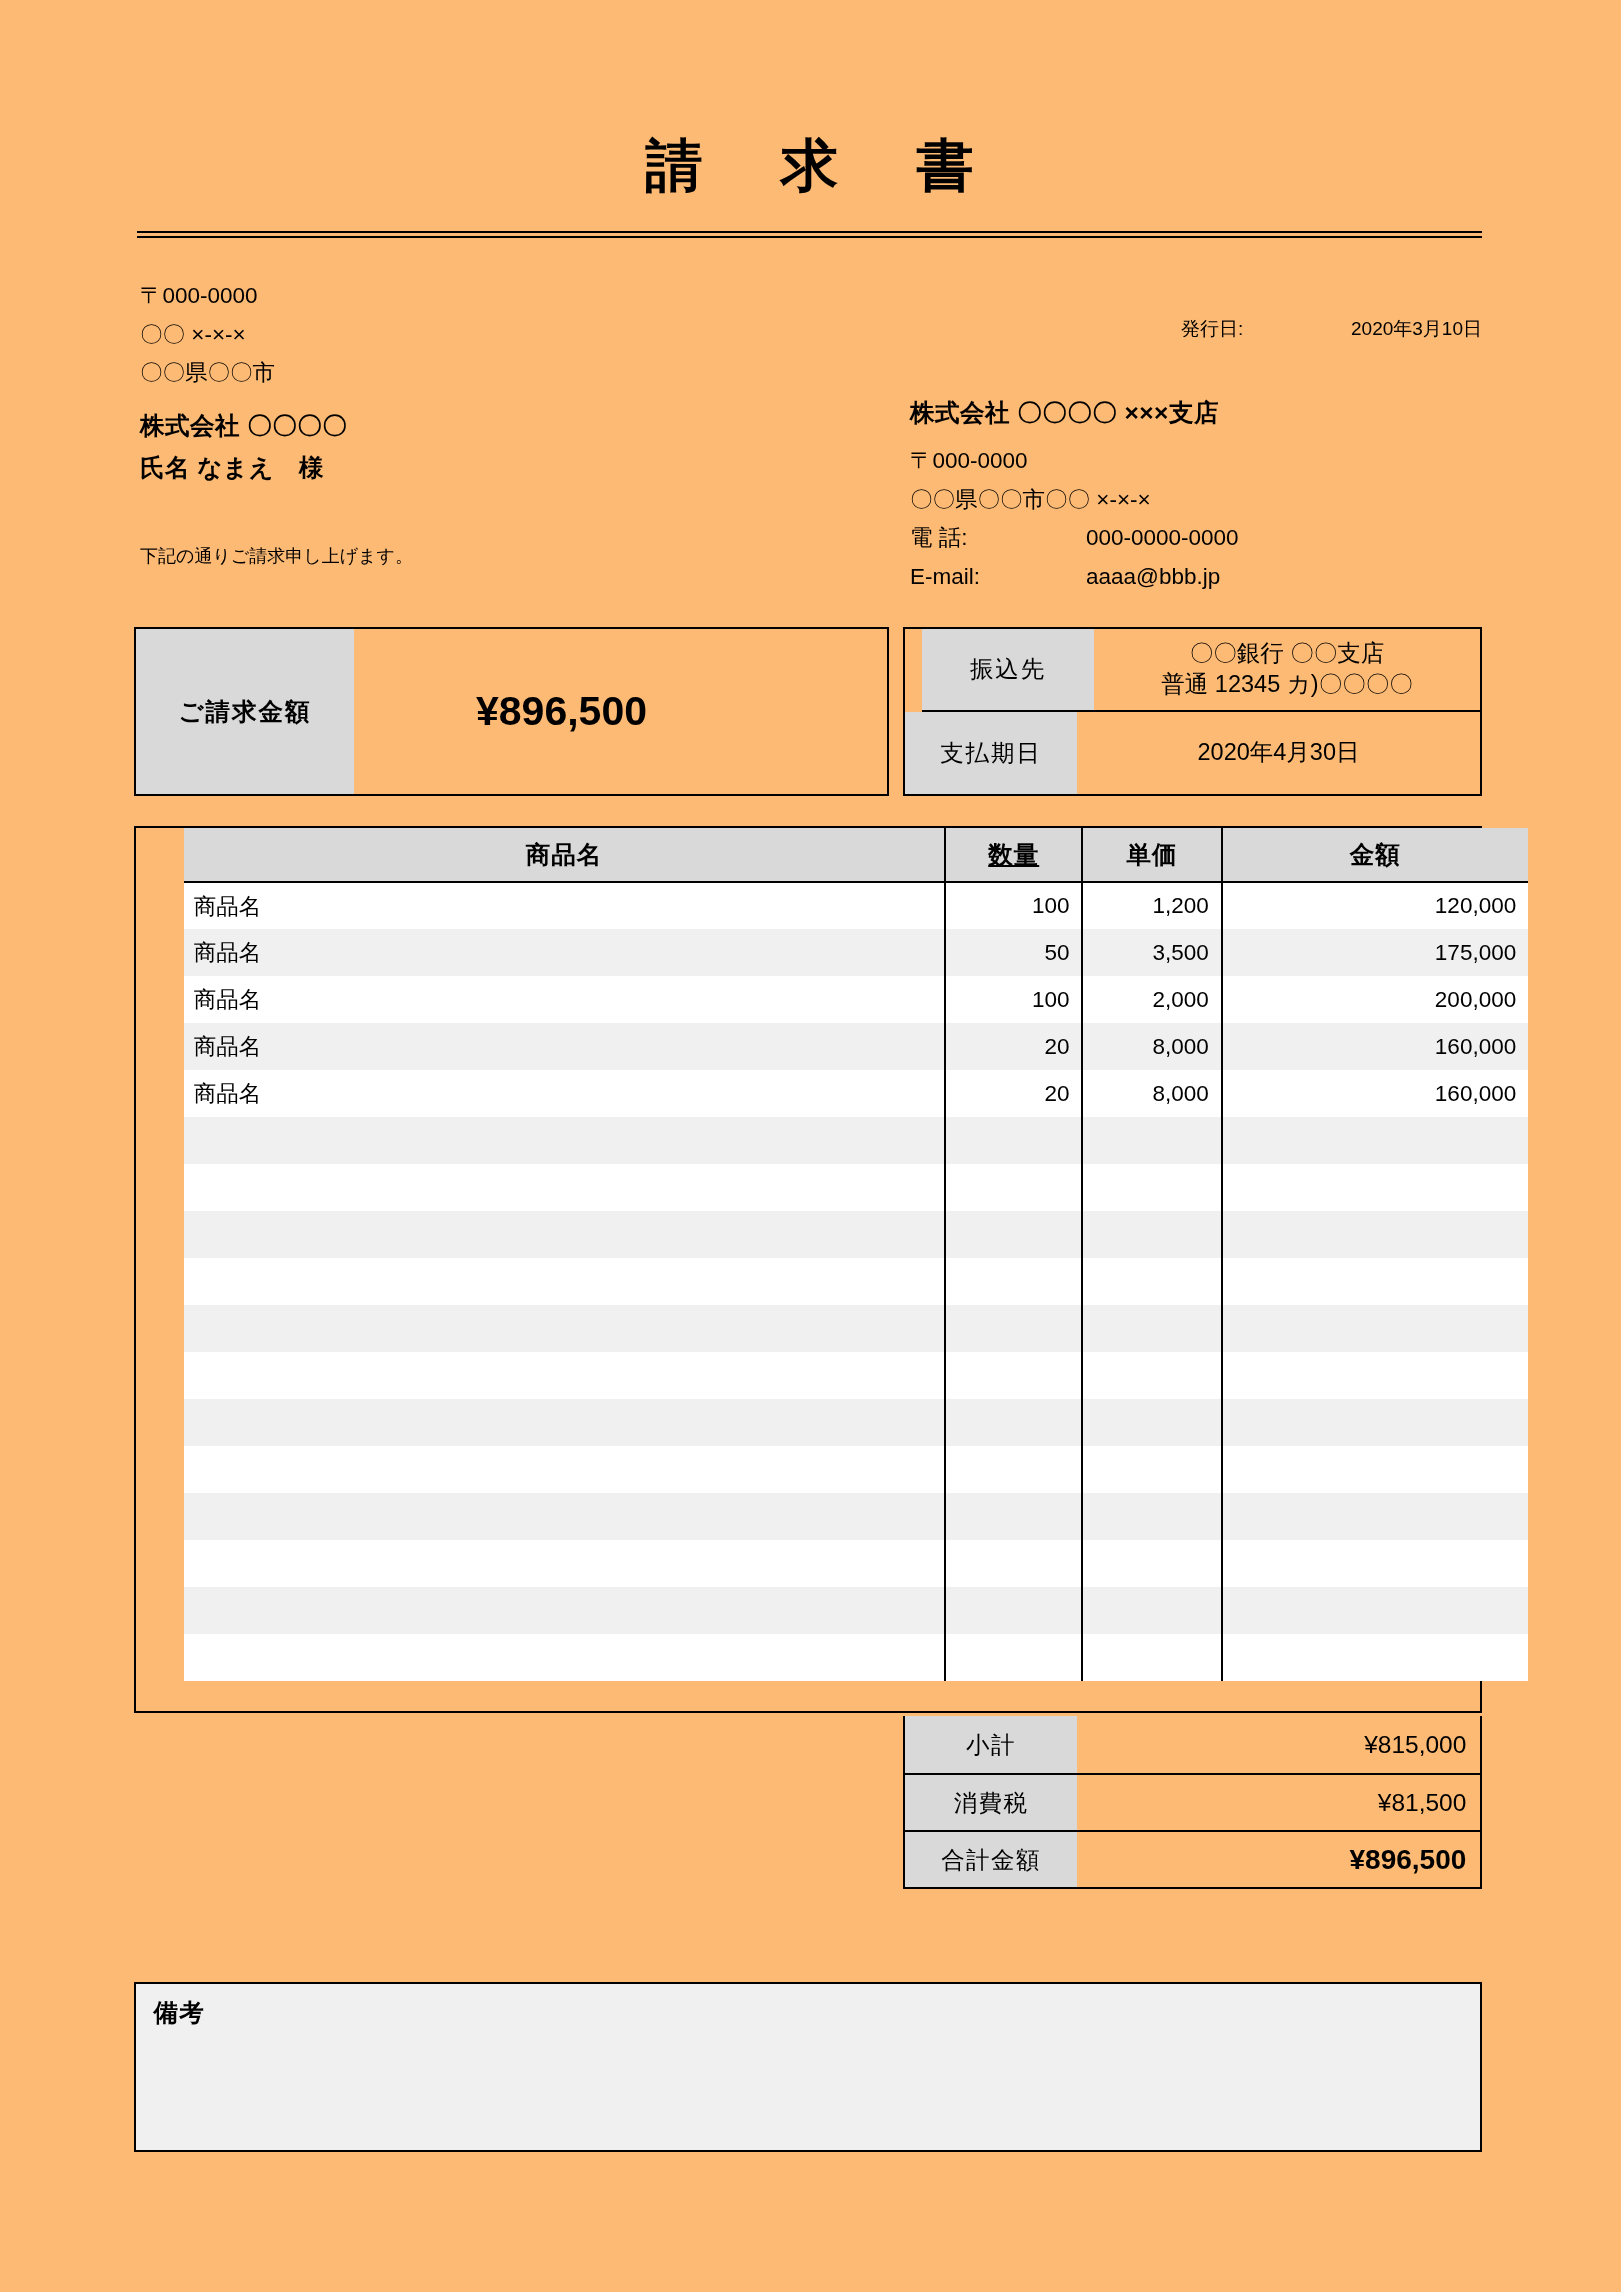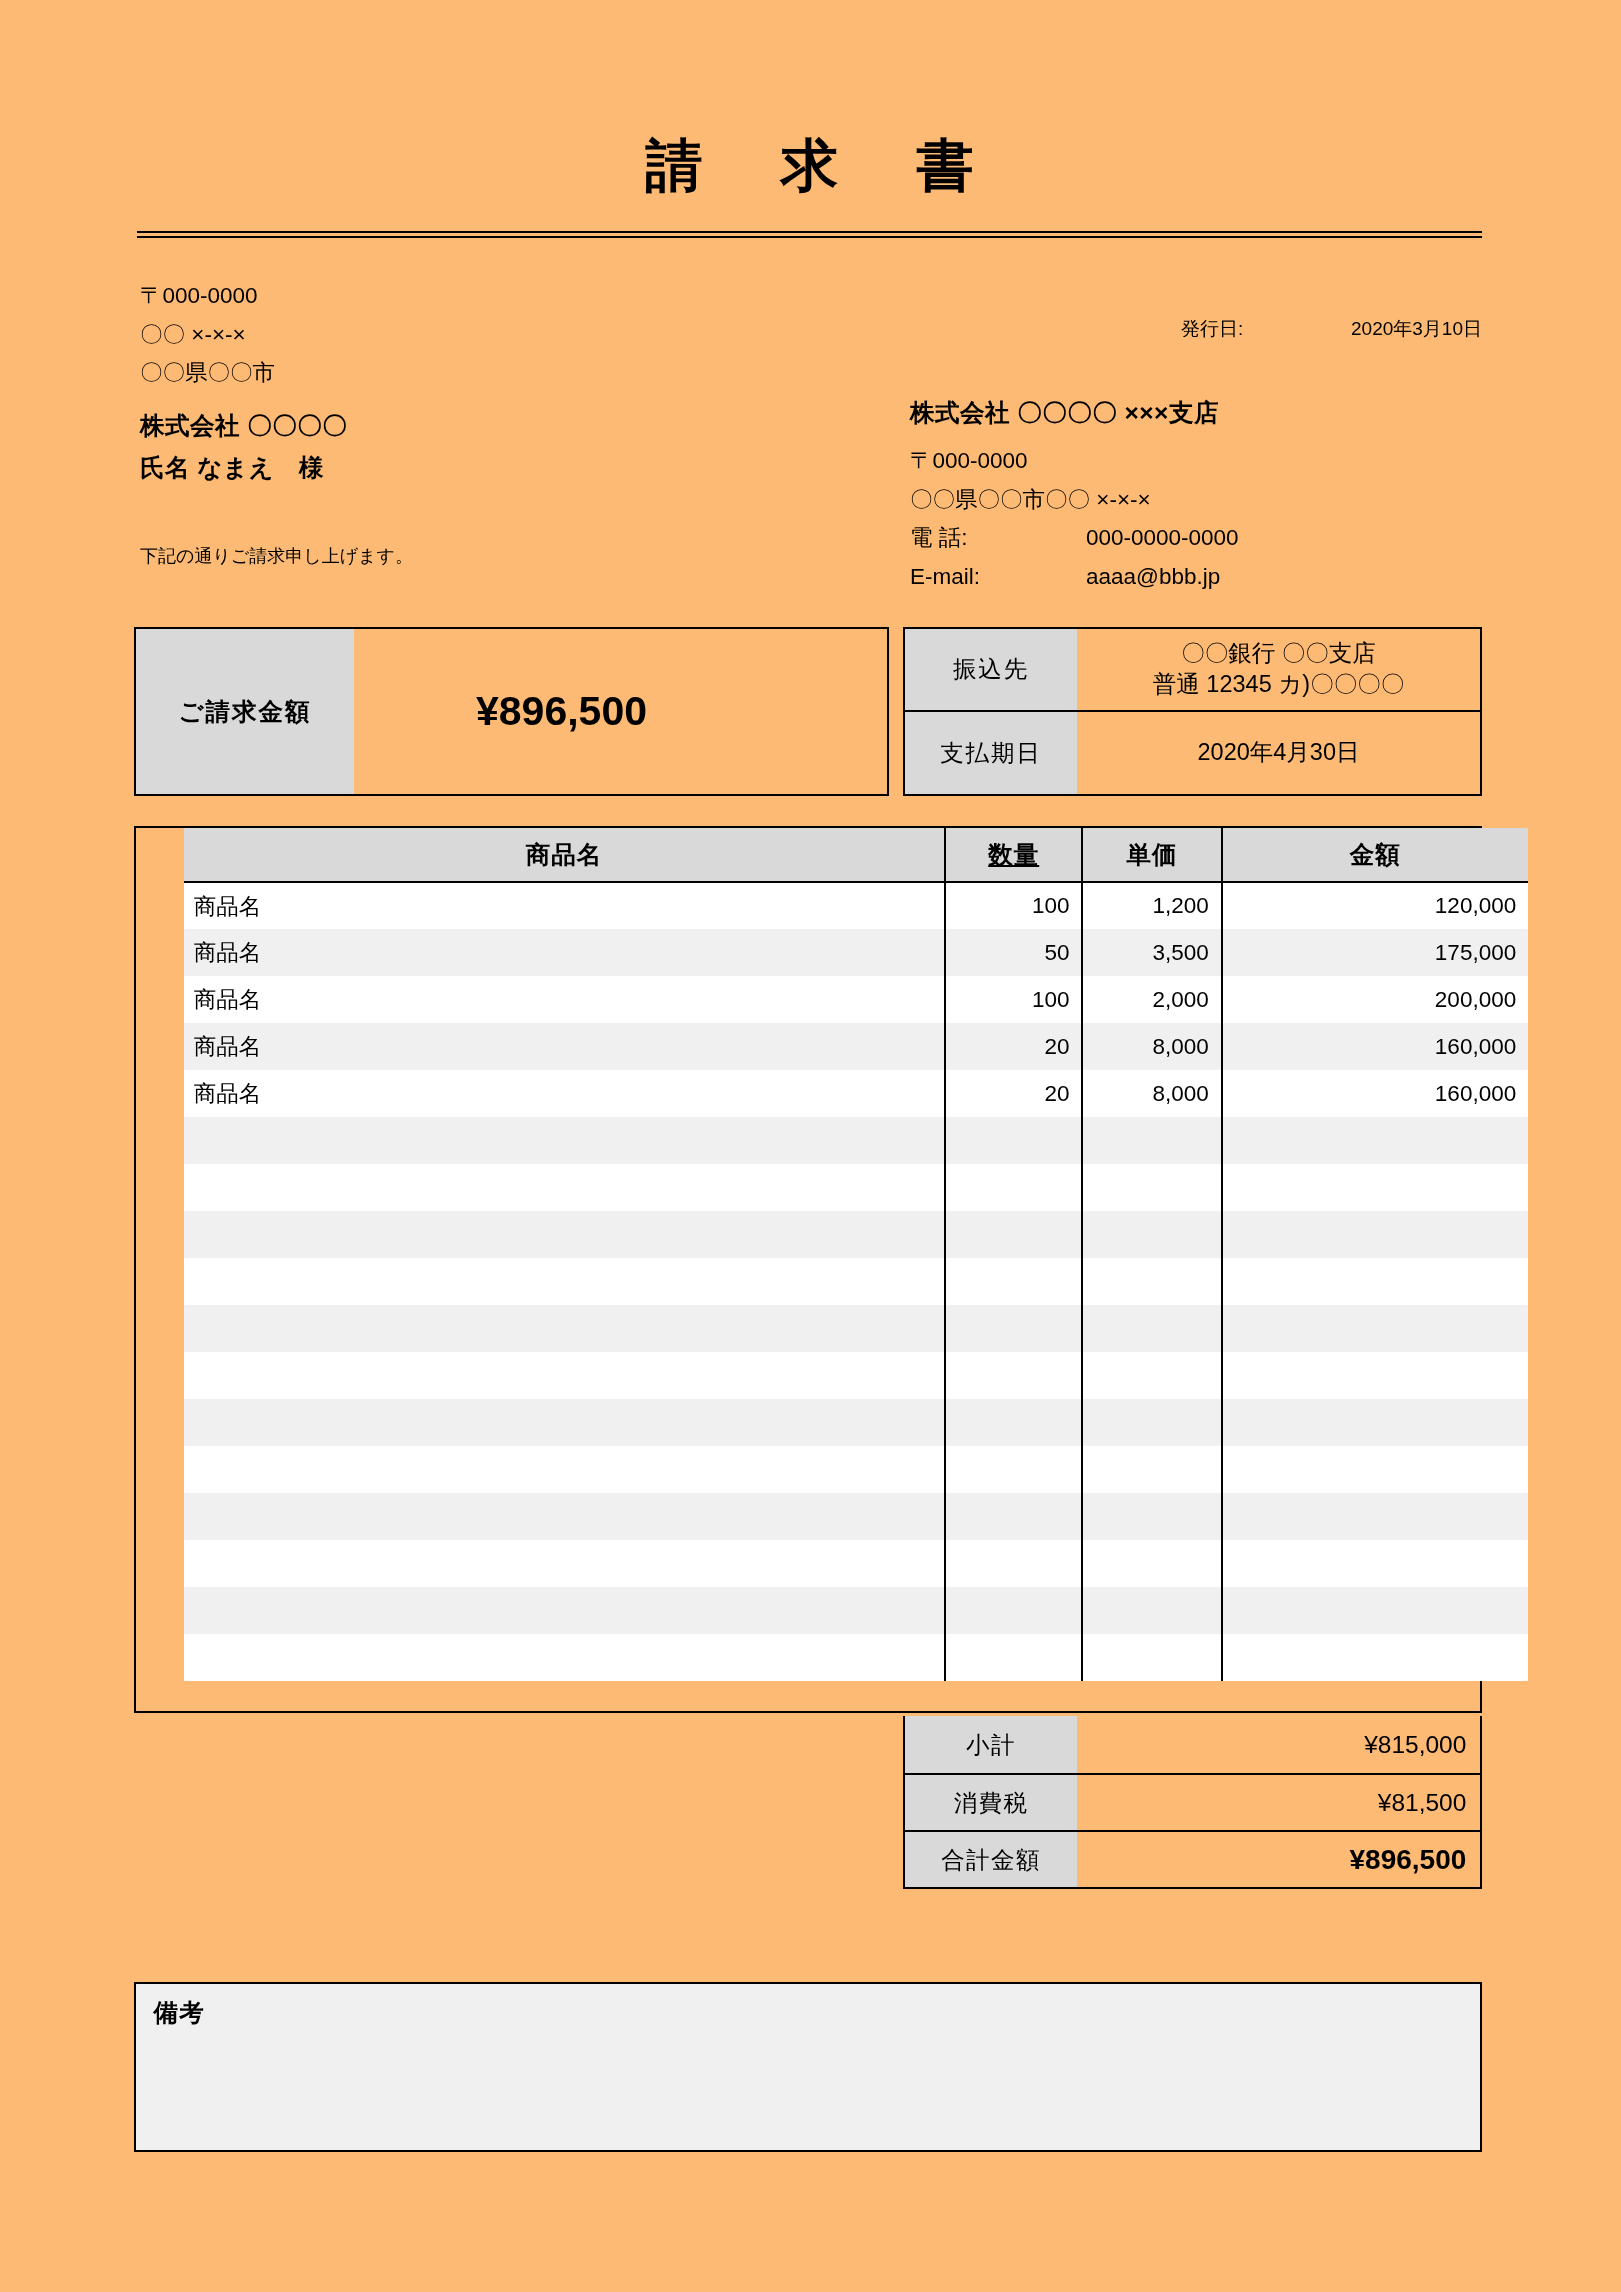--- a/index.html
+++ b/index.html
@@ -154,21 +154,21 @@
     width: 579px;
     height: 169px;
     border: 2.9px solid #000;
     box-sizing: border-box;
   }
   .sum-right .srow {
     display: flex;
     height: 50%;
     box-sizing: border-box;
   }
-  .sum-right .srow.first { border-bottom: 2.9px solid #000; }
+  .sum-right .srow.first { border-bottom: 2.9px solid #000; margin-left: 17px; }
   .sum-right .slbl {
     width: 172px;
     background: #d9d9d9;
     display: flex;
     align-items: center;
     justify-content: center;
     font-size: 23.5px;
     letter-spacing: 0.08em;
     box-sizing: border-box;
   }

